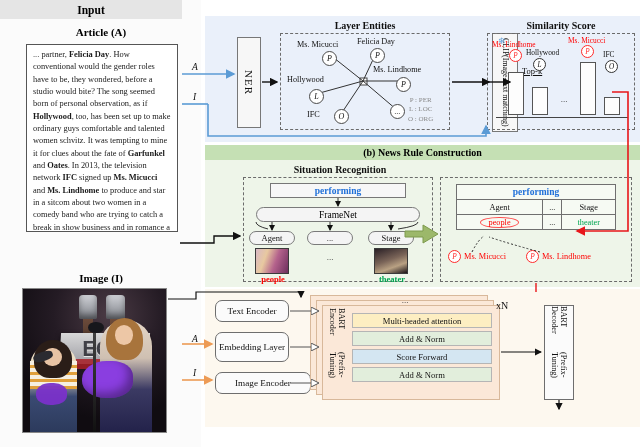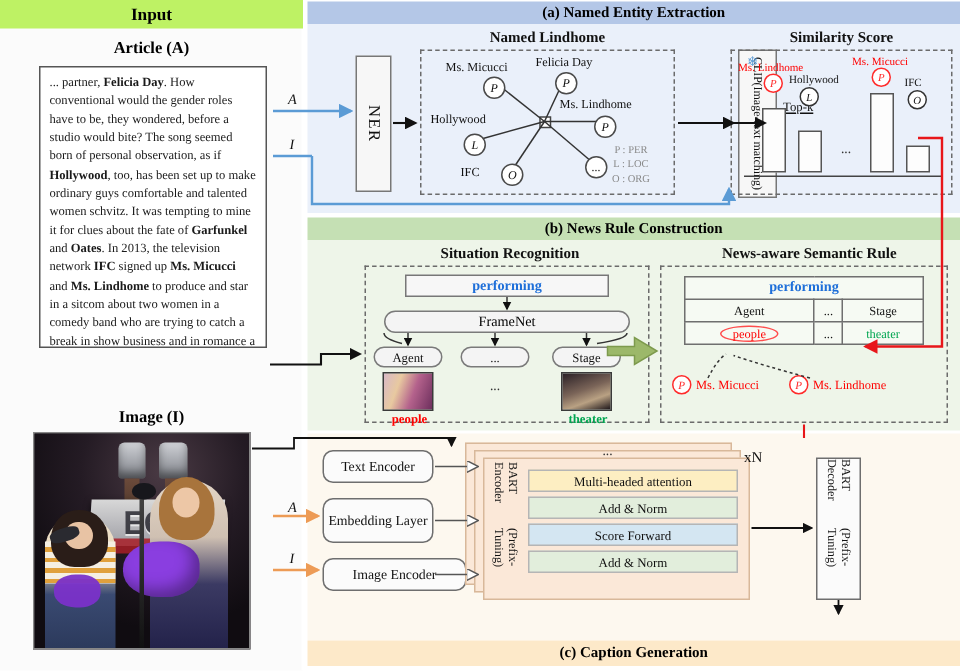--- a/index.html
+++ b/index.html
@@ -16,22 +16,22 @@
   
   .abs { position:absolute; }
 
   
   #input-panel {
     left:0; top:0; width:202px; height:447px;
     background:#fbfbfb;
     border-right:1px solid #ffffff;
   }
   #input-header {
-    left:0; top:0; width:202px; height:19px;
-    background:#bef264;
+    left:0; top:0; width:182px; height:19px;
+    background:#e5e5e5;
     display:flex; align-items:center; justify-content:center;
     font-weight:bold; font-size:11.5px; color:#000;
   }
   #article-title {
     left:0; top:26px; width:202px;
     text-align:center; font-weight:bold; font-size:11px; color:#000;
   }
   #article-box {
     left:26px; top:44px; width:152px; height:188px;
     border:1px solid #555; background:#fff;
@@ -301,21 +301,21 @@
   </div>
 
   <div class="abs" id="body-a"></div>
   <div class="abs" id="body-b"></div>
   <div class="abs" id="body-c"></div>
 
   <div class="abs plainbox" id="ner-box">
     <div class="vlabel">NER</div>
   </div>
 
-  <div class="abs sub-title" id="ne-title">Named Lindhome</div>
+  <div class="abs sub-title" id="ne-title">Layer Entities</div>
 
   <div class="abs dashbox" id="ne-dash">
 
     <svg class="abs" style="left:0;top:0;width:170px;height:97px;">
       <rect x="79" y="44" width="7" height="7" fill="#fff" stroke="#444" stroke-width="1"></rect>
       <line x1="82" y1="47" x2="48" y2="20" stroke="#333" stroke-width="1"></line>
       <line x1="82" y1="47" x2="96" y2="17" stroke="#333" stroke-width="1"></line>
       <line x1="82" y1="47" x2="122" y2="47" stroke="#333" stroke-width="1"></line>
       <line x1="82" y1="47" x2="35" y2="60" stroke="#333" stroke-width="1"></line>
       <line x1="82" y1="47" x2="60" y2="80" stroke="#333" stroke-width="1"></line>
@@ -393,21 +393,20 @@
   <div class="abs roundbox srcell" id="sr-dots">...</div>
   <div class="abs roundbox srcell" id="sr-stage">Stage</div>
 
   <div class="abs thumb" id="th-agent"></div>
   <div class="abs thumb" id="th-stage"></div>
   <div class="abs" id="sr-mid-dots">...</div>
 
   <div class="abs" id="lbl-people">people</div>
   <div class="abs" id="lbl-theater">theater</div>
 
-  <div class="abs sub-title" id="nar-title">News-aware Semantic Rule</div>
 
   <div class="abs dashbox" id="nar-dash"></div>
 
   <table class="abs" id="rule-table">
     <tbody>
         <tr>
       <td colspan="3" class="rt-head">performing</td>
     </tr>
     <tr>
       <td>Agent</td>
@@ -458,23 +457,21 @@
   <div class="layerrow" id="lay-4">Add &amp; Norm</div>
 
   <div class="abs" id="bart-dec">
     <div class="vlabel">
       <span>BART Decoder</span>
       <span>(Prefix-Tuning)</span>
     </div>
   </div>
 
 
-  <div class="abs banner" id="banner-a">(a) Named Entity Extraction</div>
   <div class="abs banner" id="banner-b">(b) News Rule Construction</div>
-  <div class="abs banner" id="banner-c">(c) Caption Generation</div>
 
   <div class="abs aiLabel" id="lbl-A1">A</div>
   <div class="abs aiLabel" id="lbl-I1">I</div>
   <div class="abs aiLabel" id="lbl-A2">A</div>
   <div class="abs aiLabel" id="lbl-I2">I</div>
 
   <svg class="abs" id="wires">
     <defs>
       <marker id="ar-blk" markerWidth="6" markerHeight="6" refX="5" refY="3" orient="auto">
         <path d="M0,0 L6,3 L0,6 z" fill="#111"></path>

